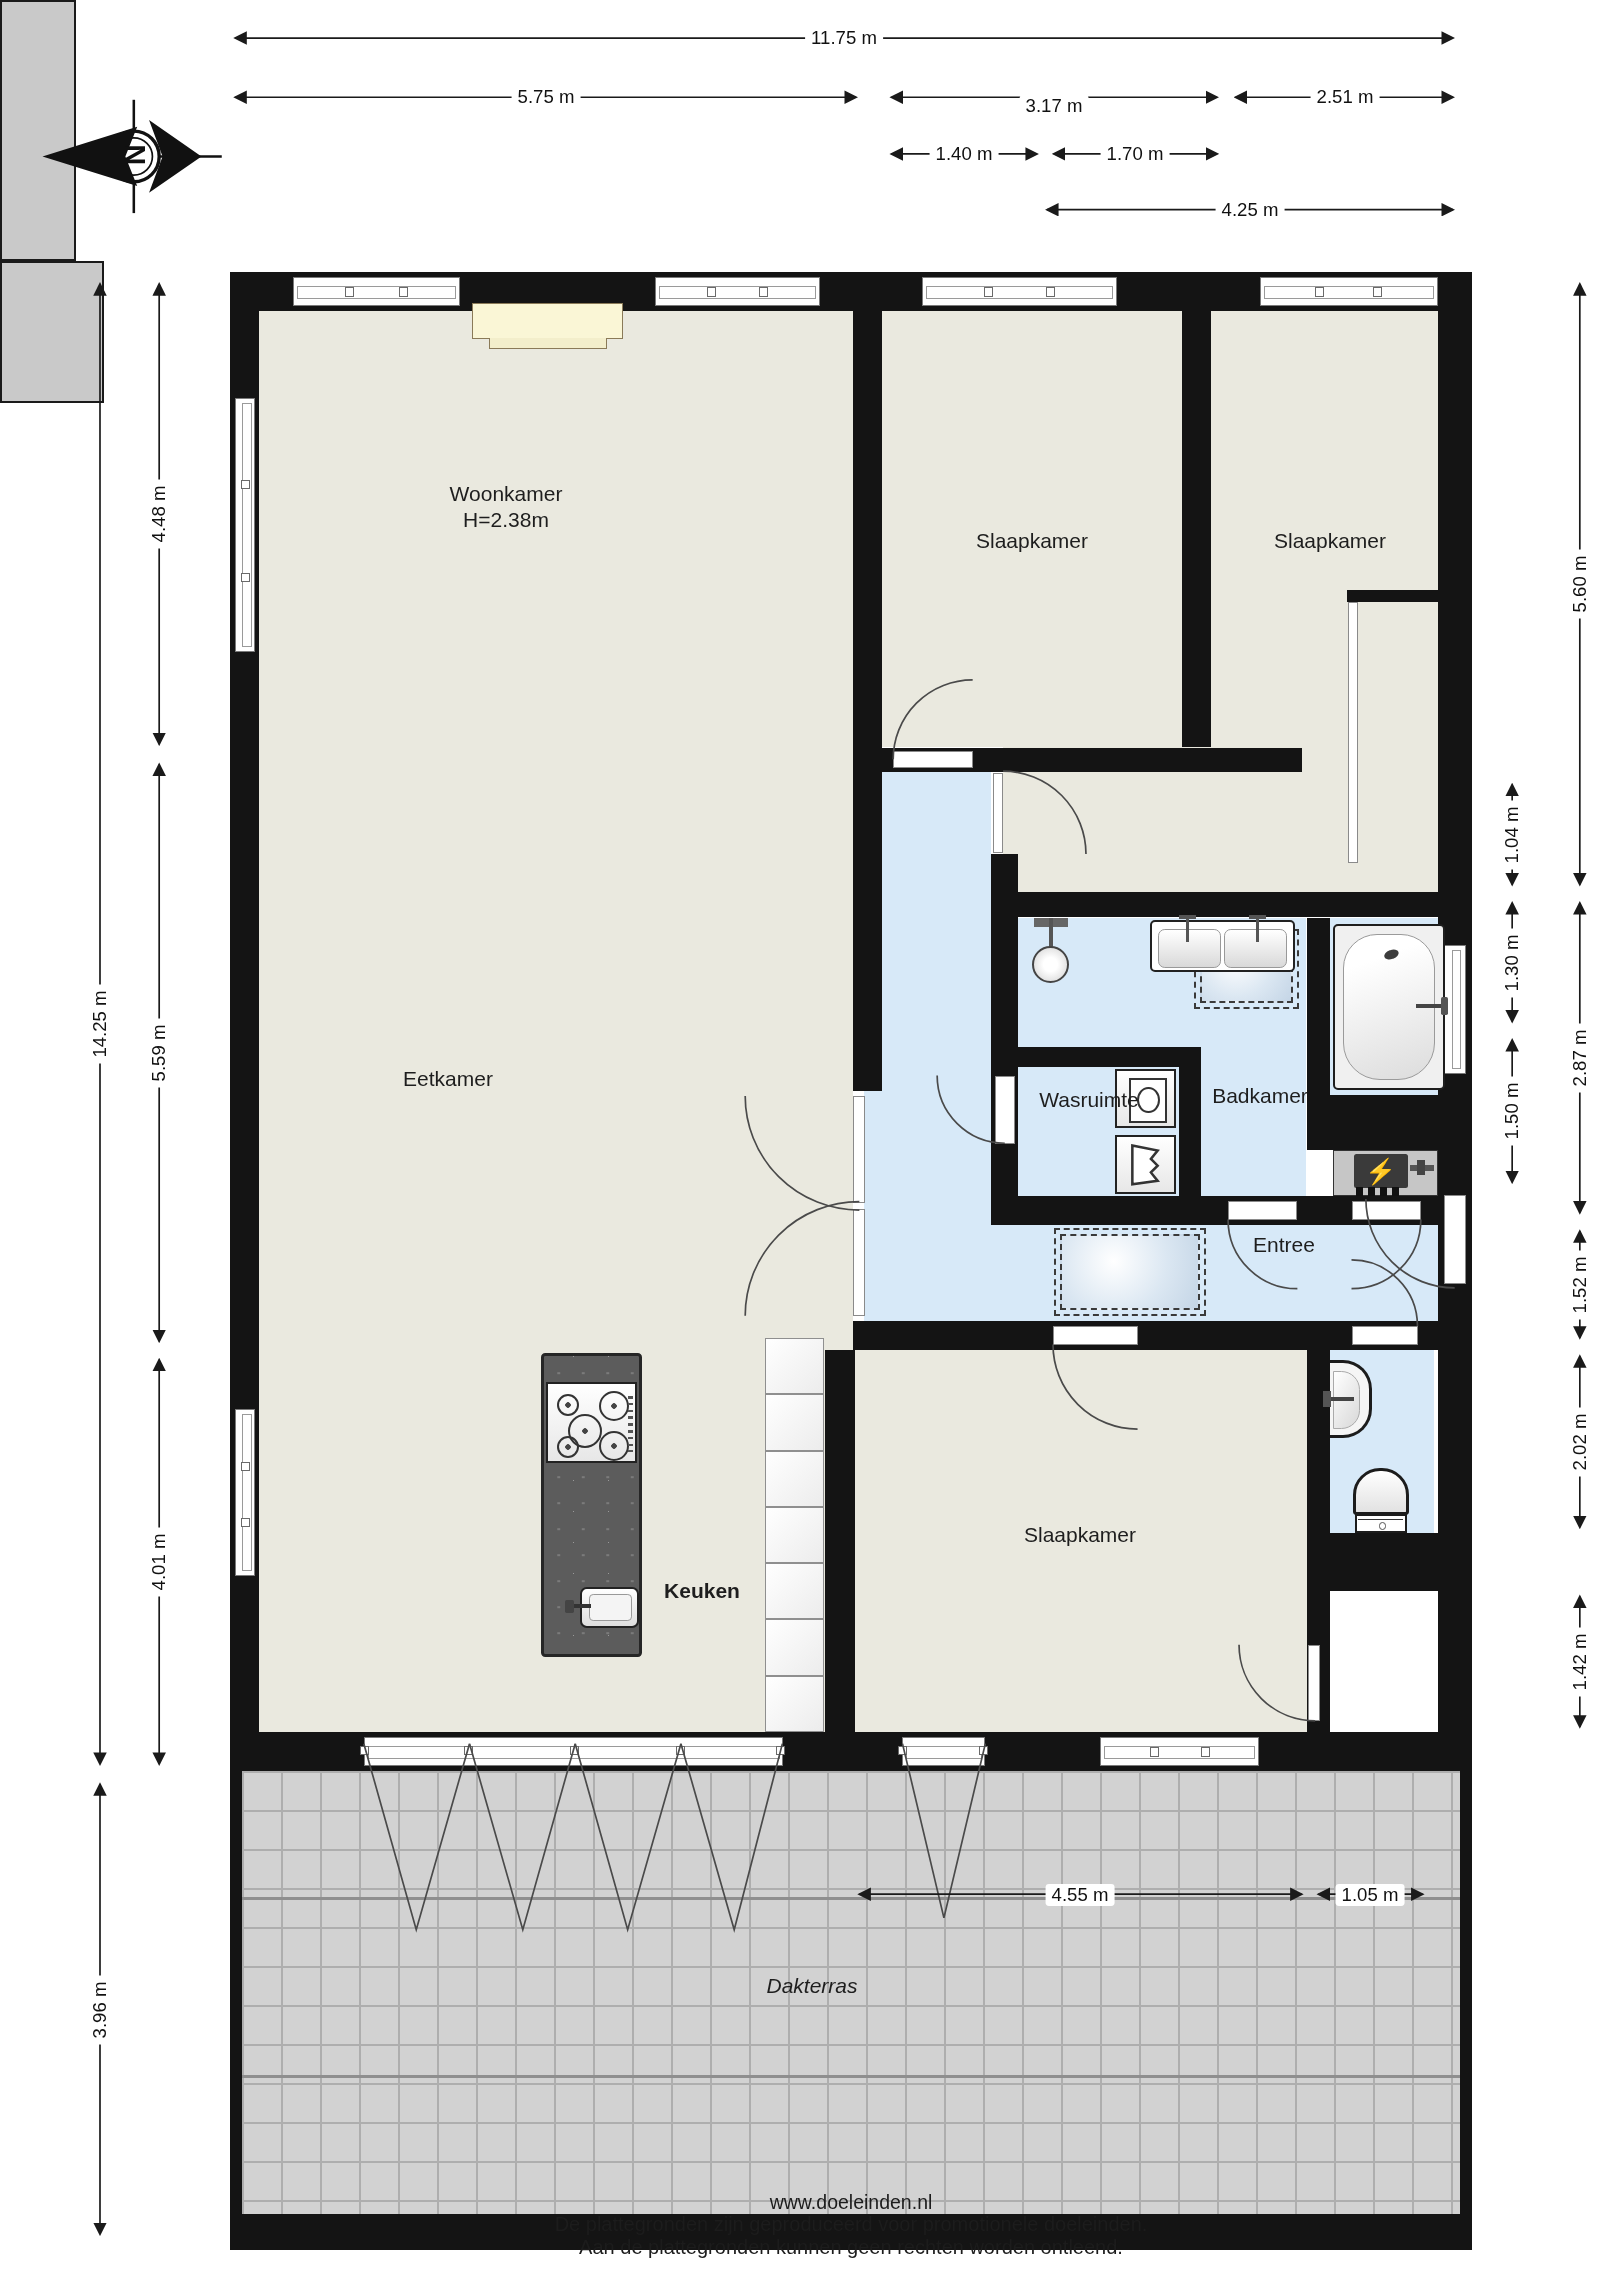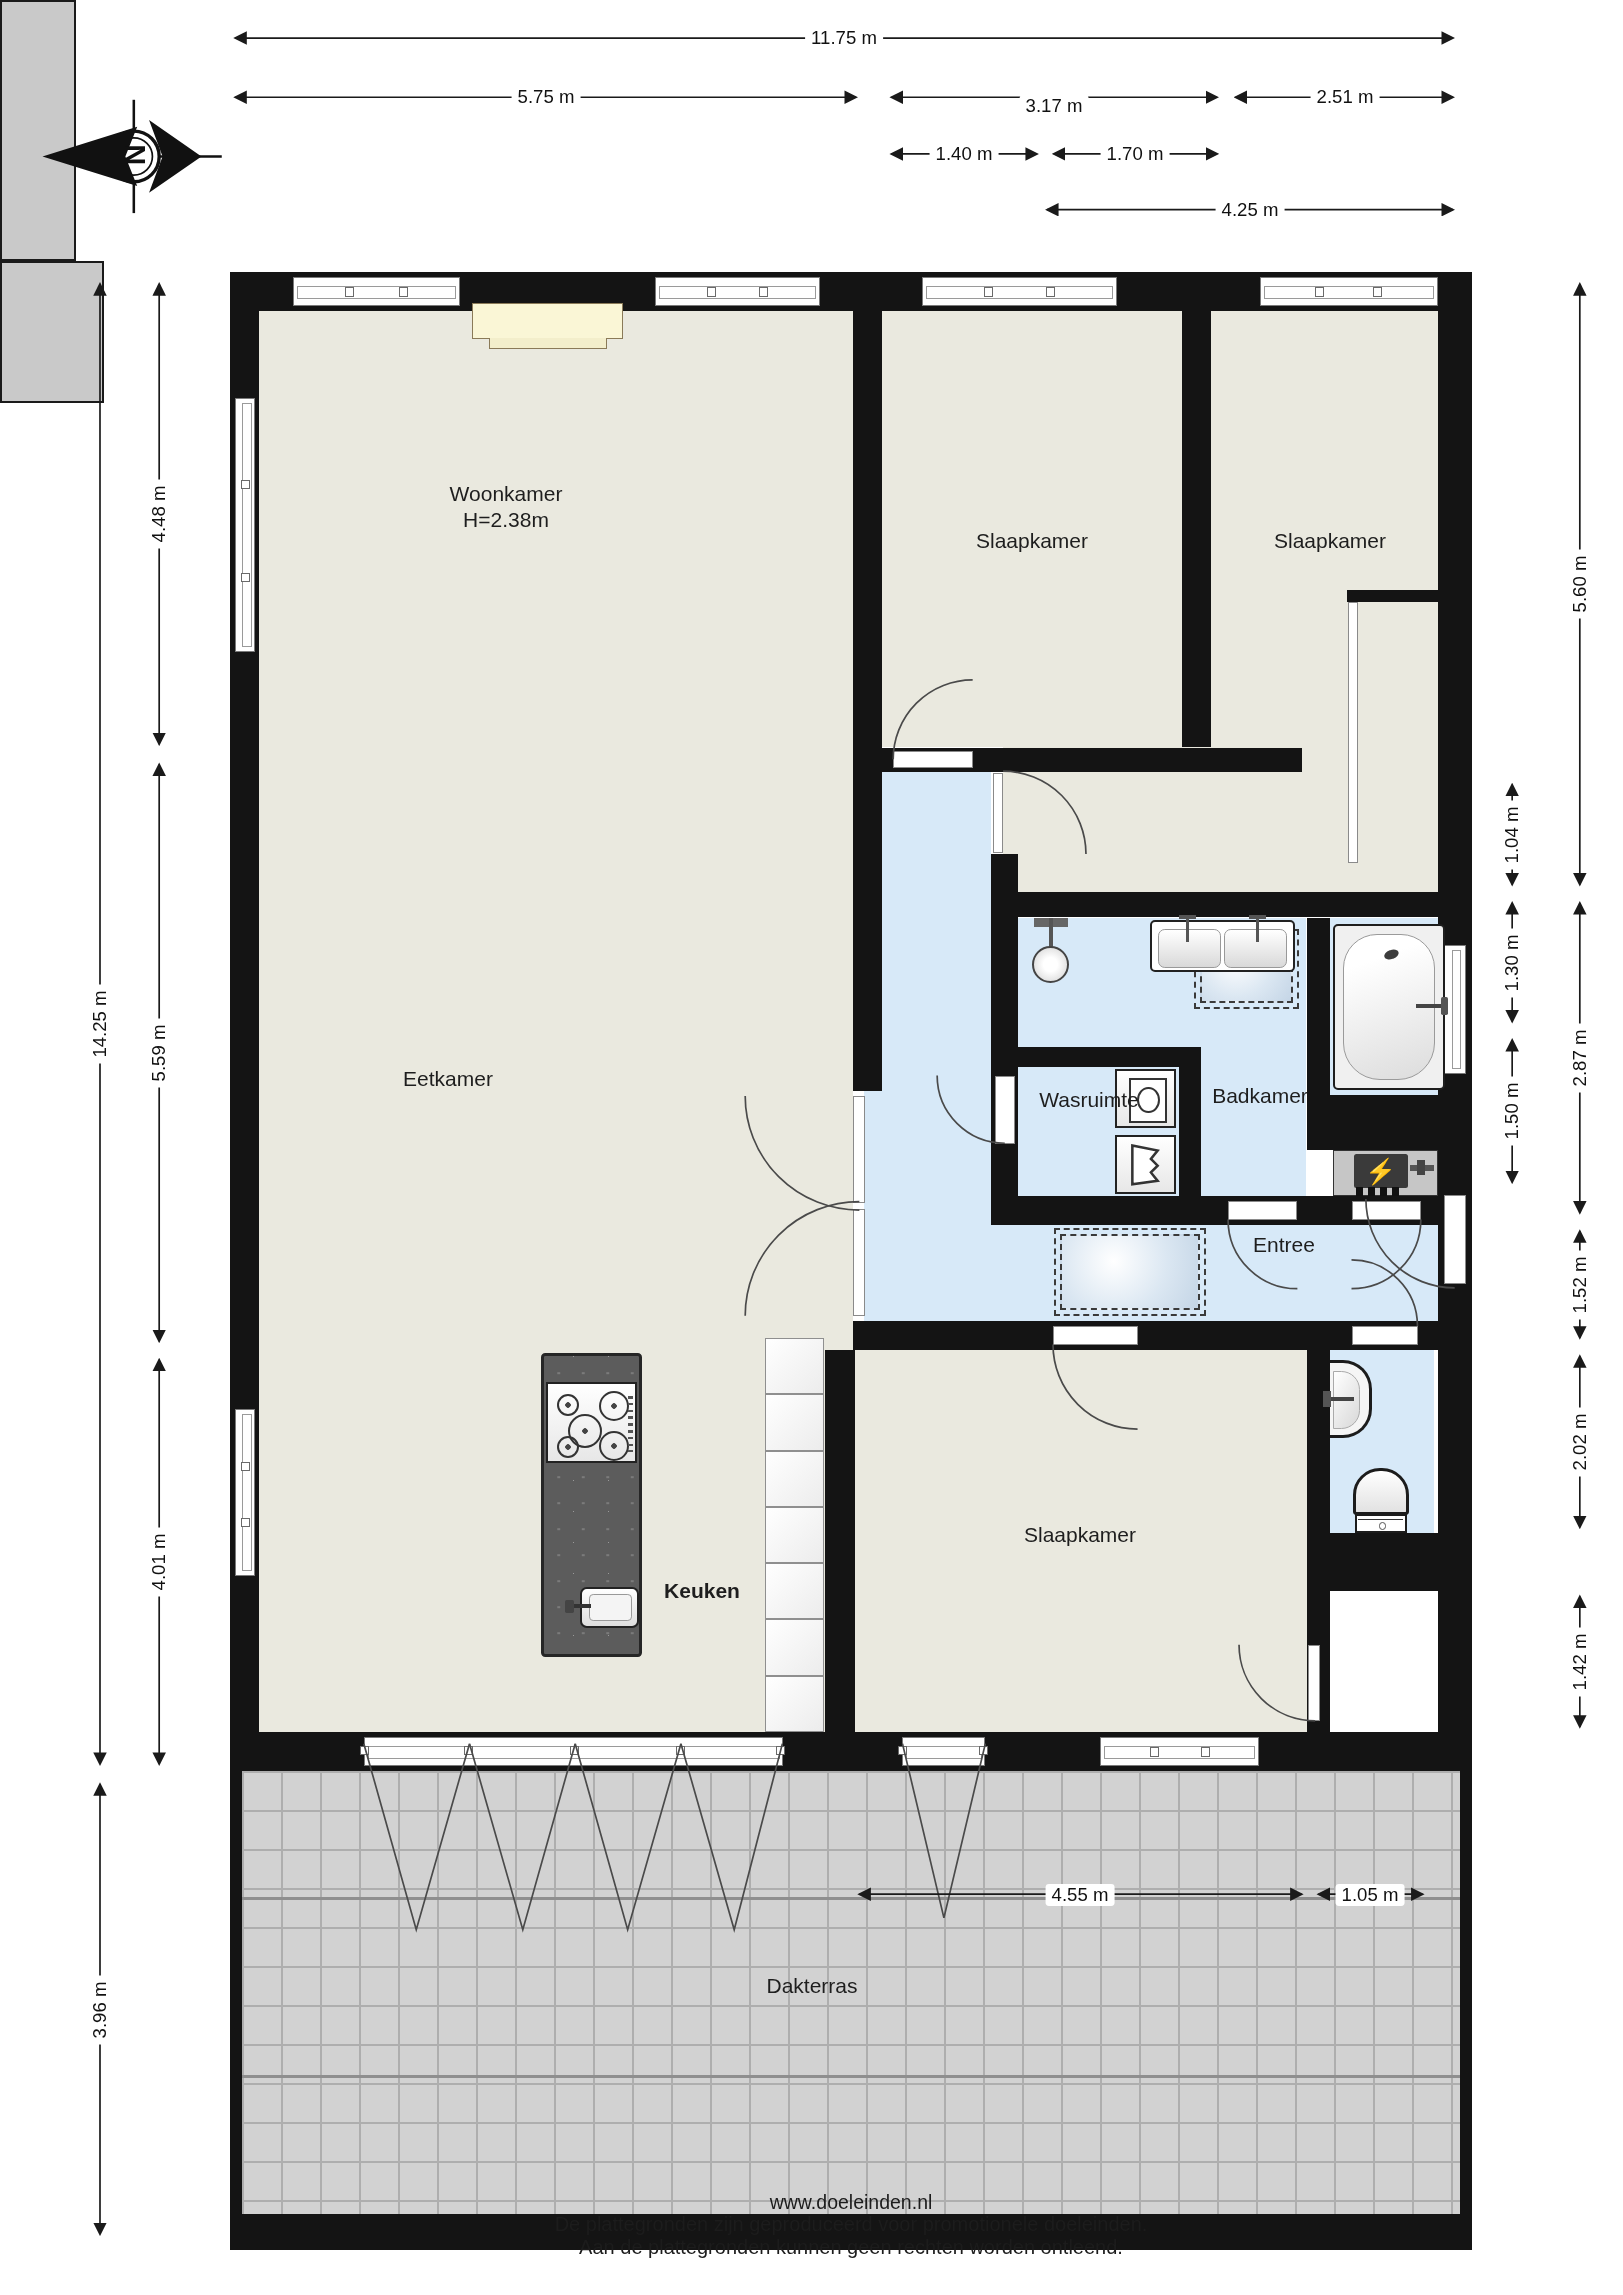--- a/index.html
+++ b/index.html
@@ -315,21 +315,21 @@
     <div>H=2.38m</div>
   </div>
   <div class="label" style="left:1032px;top:541px;">Slaapkamer</div>
   <div class="label" style="left:1330px;top:541px;">Slaapkamer</div>
   <div class="label" style="left:448px;top:1079px;">Eetkamer</div>
   <div class="label" style="left:1089px;top:1100px;">Wasruimte</div>
   <div class="label" style="left:1260px;top:1096px;">Badkamer</div>
   <div class="label" style="left:1284px;top:1245px;">Entree</div>
   <div class="label" style="left:702px;top:1591px;font-weight:bold;">Keuken</div>
   <div class="label" style="left:1080px;top:1535px;">Slaapkamer</div>
-  <div class="label" style="left:812px;top:1986px;">Dakterras</div>
+  <div class="label" style="left:812px;top:1986px;font-style:italic;">Dakterras</div>
 
   <div class="dimlabel" style="left:844px;top:38px;text-align:center;">11.75 m</div>
   <div class="dimlabel" style="left:546px;top:97px;">5.75 m</div>
   <div class="dimlabel" style="left:1054px;top:97px;margin-top:9px;">3.17 m</div>
   <div class="dimlabel" style="left:1345px;top:97px;">2.51 m</div>
   <div class="dimlabel" style="left:964px;top:154px;">1.40 m</div>
   <div class="dimlabel" style="left:1135px;top:154px;">1.70 m</div>
   <div class="dimlabel" style="left:1250px;top:210px;">4.25 m</div>
 
   <div class="dimlabel v" style="left:100px;top:1024px;">14.25 m</div>

